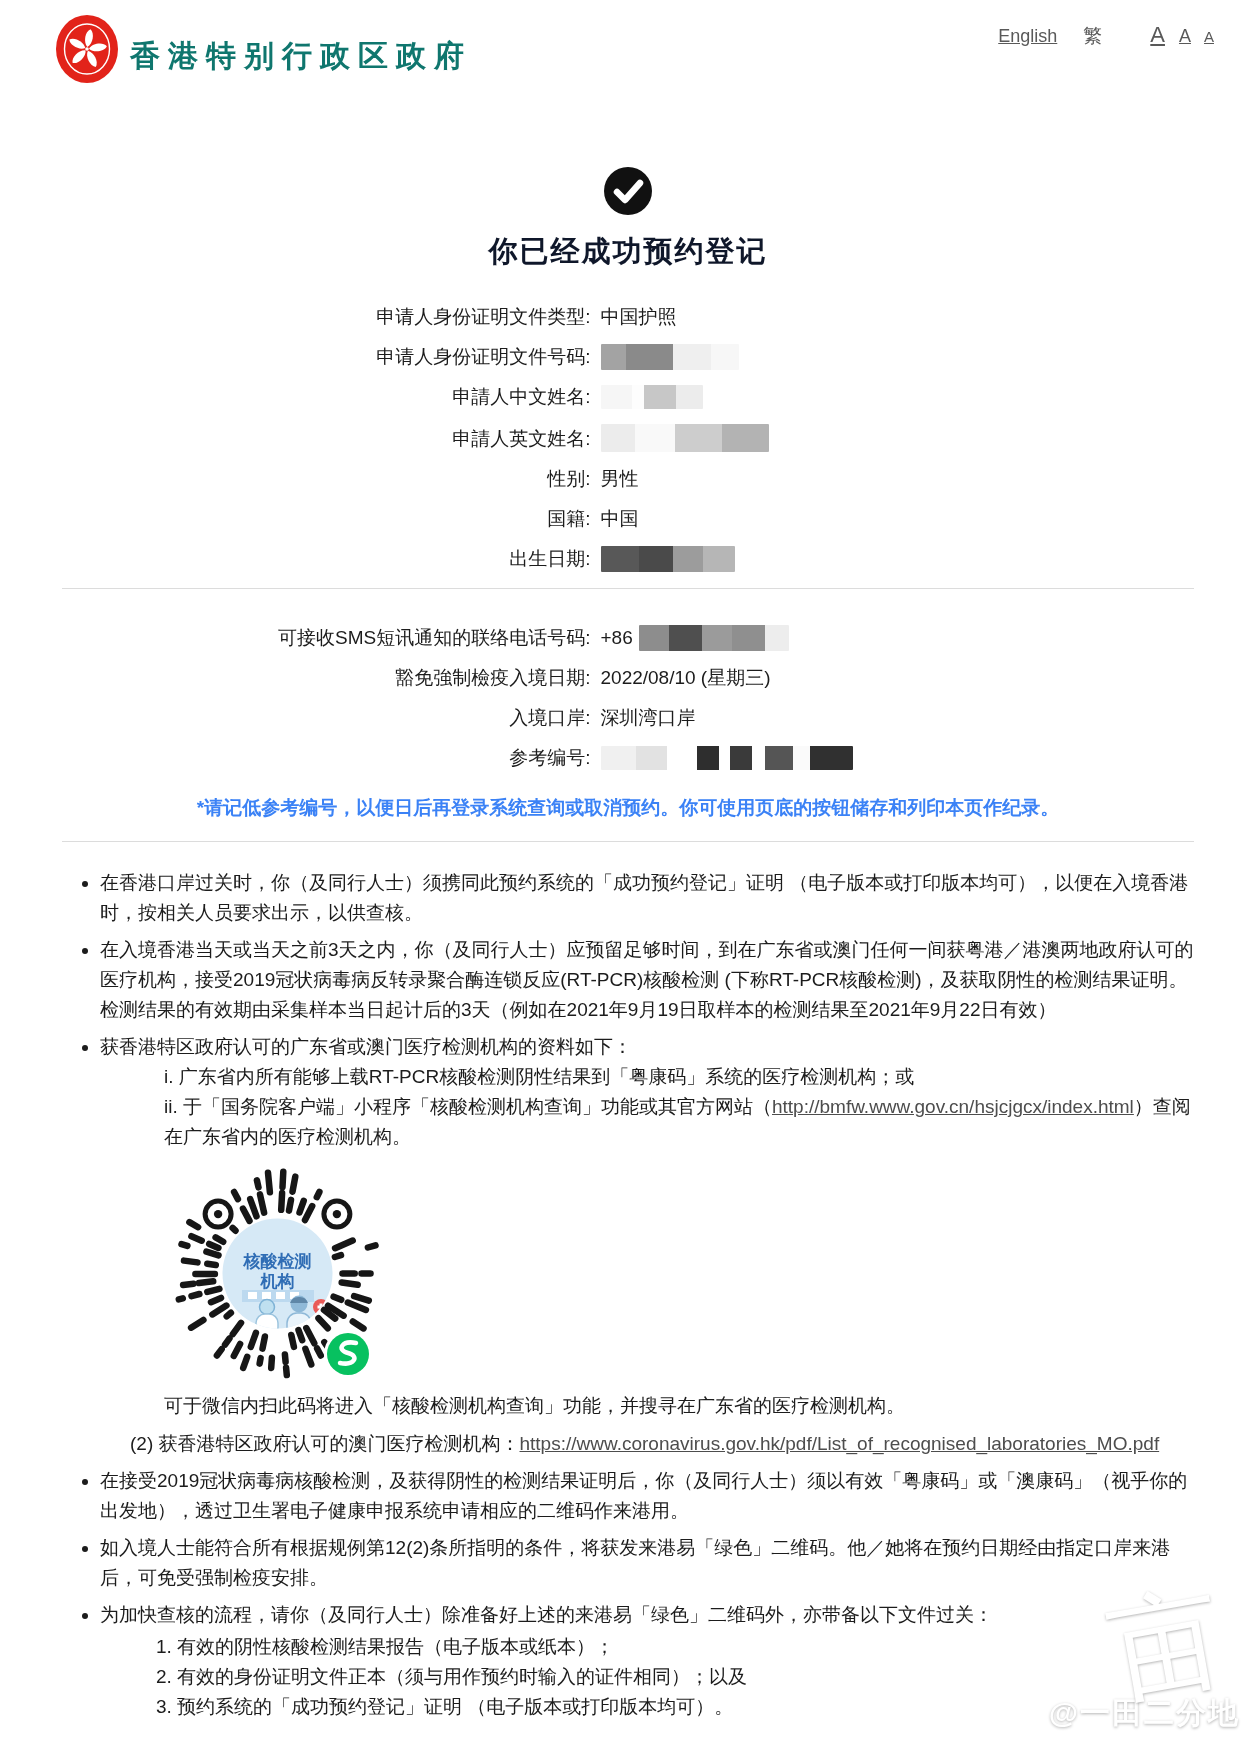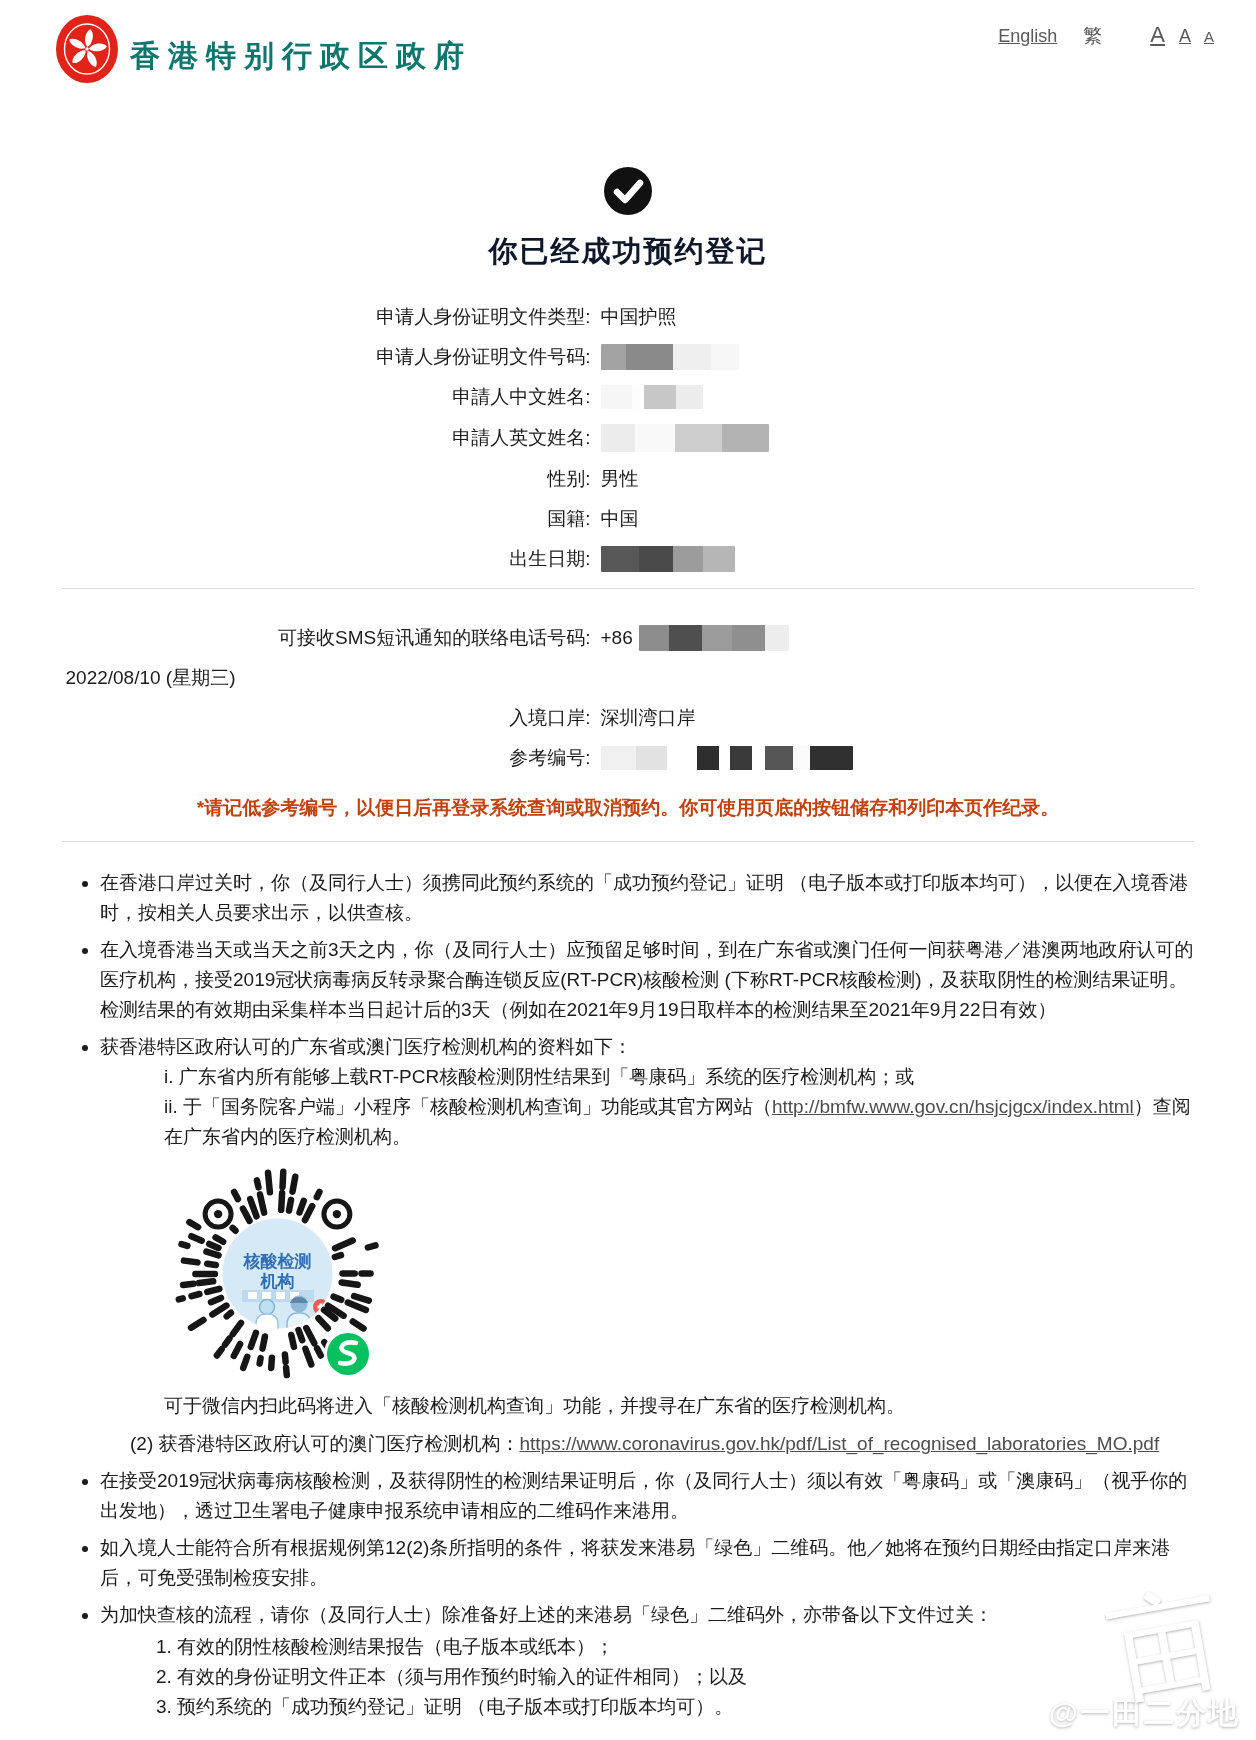--- a/index.html
+++ b/index.html
@@ -20,32 +20,32 @@
   .lnk-trad { font-size:19px; text-decoration:none; margin-left:26px; }
   .fs-a { text-decoration:underline; font-weight:400; }
   .fs-a1 { font-size:22px; margin-left:48px; }
   .fs-a2 { font-size:18px; margin-left:14px; }
   .fs-a3 { font-size:15px; margin-left:13px; }
   
   .success { width:1145px; margin:66px auto 0; text-align:center; }
   .success .title { margin-top:12px; font-size:29px; font-weight:700; letter-spacing:2px; color:#0f172a; }
   
   .form { width:1145px; margin:32px auto 0; font-size:19px; }
-  .frow { display:flex; align-items:center; margin-bottom:14px; line-height:26px; }
+  .frow { display:flex; align-items:flex-end; margin-bottom:14px; line-height:26px; }
   .flabel { width:535px; flex:none; text-align:right; color:#1c1c1c; }
   .fvalue { margin-left:10px; display:flex; align-items:center; gap:6px; min-height:26px; }
   .mosaic { display:inline-block; height:26px; border-radius:1px; }
   .m-doc   { width:138px; background:linear-gradient(90deg,#a3a3a3 0 18%,#8a8a8a 18% 52%,#efefef 52% 80%,#f7f7f7 80% 100%); }
   .m-cname { width:102px; height:24px; background:linear-gradient(90deg,#f6f6f6 0 30%,#fdfdfd 30% 42%,#c7c7c7 42% 74%,#ececec 74% 100%); }
   .m-ename { width:168px; height:28px; background:linear-gradient(90deg,#ececec 0 20%,#f9f9f9 20% 44%,#cdcdcd 44% 72%,#b3b3b3 72% 100%); }
   .m-dob   { width:134px; background:linear-gradient(90deg,#585858 0 28%,#4a4a4a 28% 54%,#9c9c9c 54% 76%,#b6b6b6 76% 100%); }
   .m-phone { width:150px; background:linear-gradient(90deg,#8d8d8d 0 20%,#4f4f4f 20% 42%,#9b9b9b 42% 62%,#8f8f8f 62% 84%,#ededed 84% 100%); }
   .m-ref   { width:252px; height:24px; background:linear-gradient(90deg,#f0f0f0 0 14%,#e2e2e2 14% 26%,#ffffff 26% 38%,#2e2e2e 38% 47%,#ffffff 47% 51%,#3a3a3a 51% 60%,#ffffff 60% 65%,#555555 65% 76%,#fafafa 76% 83%,#303030 83% 100%); }
   .divider { border:none; border-top:1px solid #dcdcdc; margin:16px 62px 0; }
-  .note { text-align:center; font-weight:700; font-size:19px; margin-top:24px; color:#c2410c; }
+  .note { text-align:center; font-weight:700; font-size:19px; margin-top:24px; color:#3b82f6; }
   
   ul.bullets { margin:26px 61px 0 82px; padding-left:18px; font-size:19px; line-height:30px; }
   ul.bullets > li { margin-bottom:7px; }
   .sub1 { margin-left:30px; }
   .sub2 { margin-left:64px; }
   a.doclink { color:#4d4d4d; text-decoration:underline; cursor:pointer; }
   .qr-wrap { margin:14px 0 10px 70px; width:215px; height:215px; }
   ol.docs { margin:2px 0 0 0; padding-left:33px; }
   ol.docs li { margin-bottom:0;margin-left:44px; }
   
@@ -137,20 +137,21 @@
 
 <div class="form" style="margin-top:36px">
   <div class="frow">
     <div class="flabel">可接收SMS短讯通知的联络电话号码:</div>
     <div class="fvalue">
       <span>+86</span>
       <span class="mosaic m-phone"></span>
     </div>
   </div>
   <div class="frow">
+    <div class="flabel">豁免強制檢疫入境日期:</div>
     <div class="fvalue">2022/08/10 (星期三)</div>
   </div>
   <div class="frow">
     <div class="flabel">入境口岸:</div>
     <div class="fvalue">深圳湾口岸</div>
   </div>
   <div class="frow">
     <div class="flabel">参考编号:</div>
     <div class="fvalue">
         <span class="mosaic m-ref"></span>

